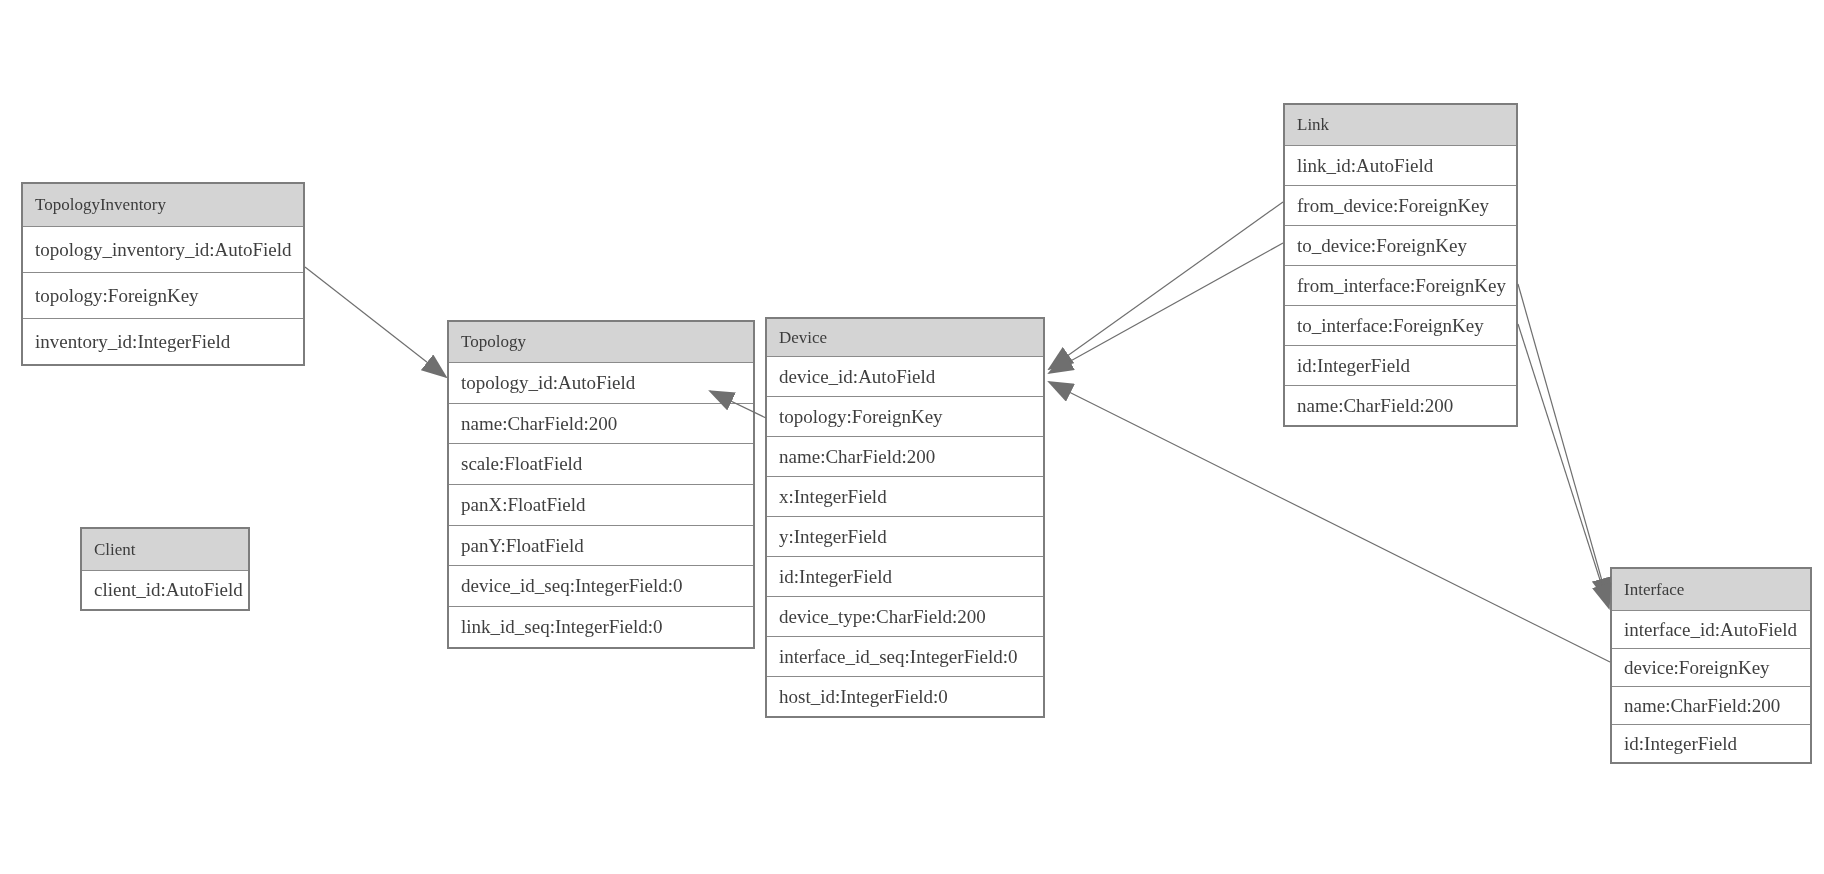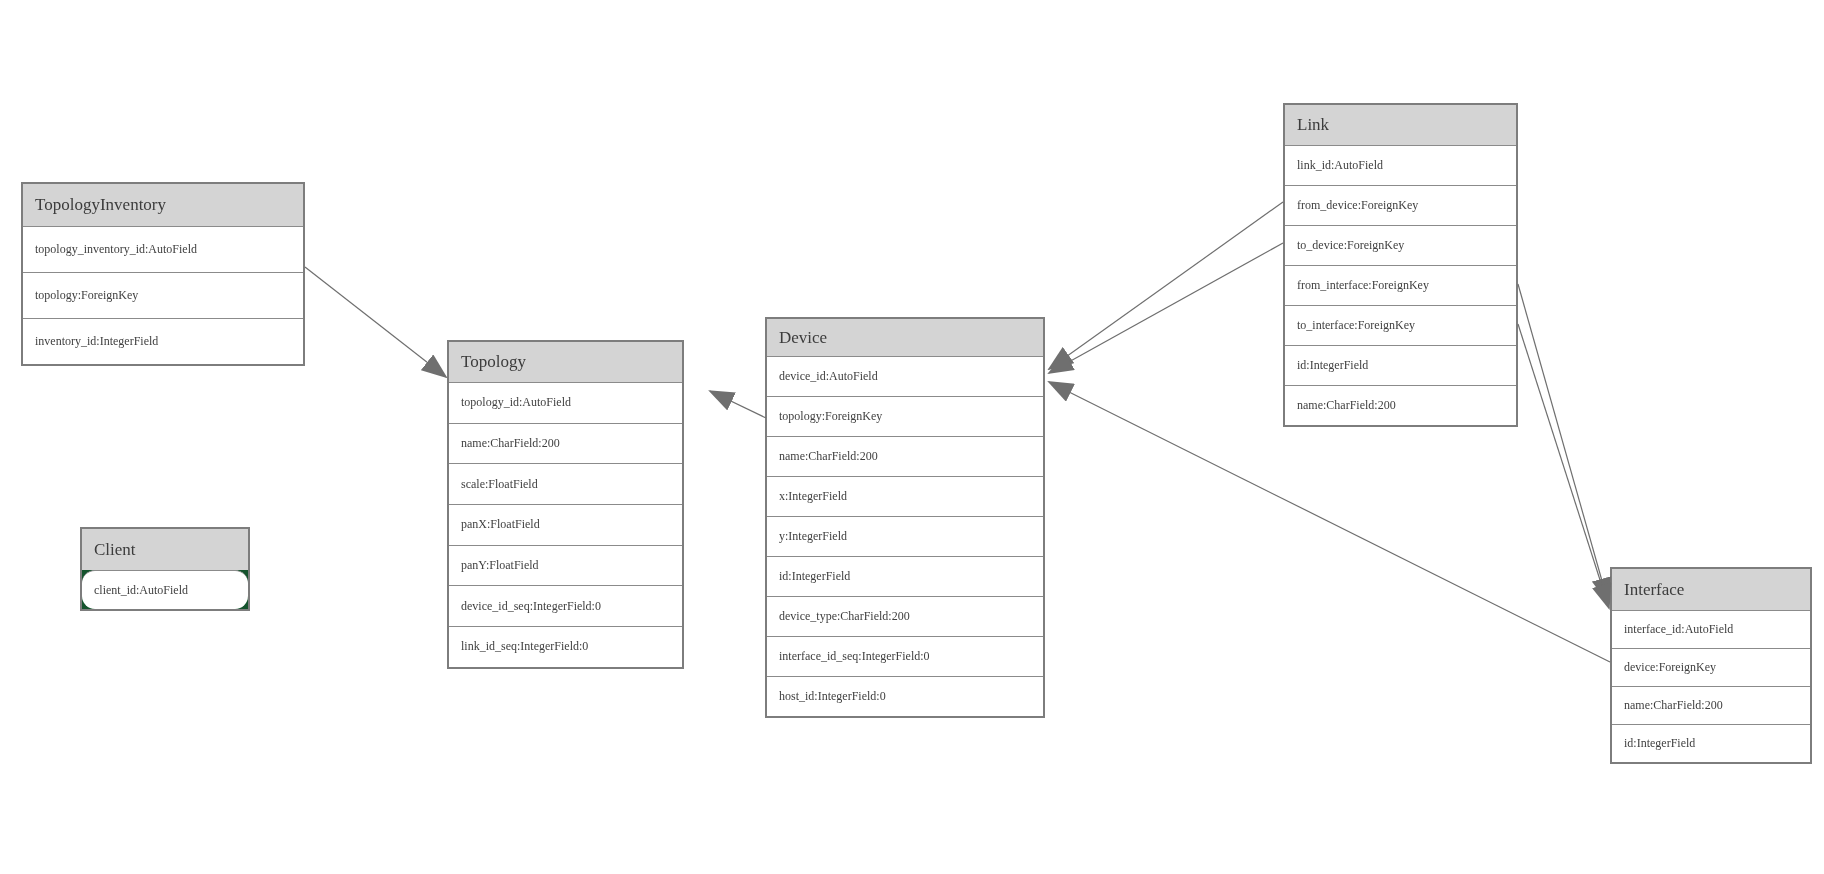--- a/index.html
+++ b/index.html
@@ -25,36 +25,36 @@
     color:#3c3c3c;
     font-size:17px;
   }
   .erow{
     box-sizing:border-box;
     display:flex;align-items:center;
     padding-left:12px;
     border-top:1px solid #8b8b8b;
     background:#ffffff;
     color:#3f3f3f;
-    font-size:12px;
+    font-size:19px;
     white-space:nowrap;
     overflow:hidden;
   }
   
   #t-topoinv{left:21px;top:165px;width:284px;margin-top:17px;}
   #t-topoinv .ehead{height:42px;}
   #t-topoinv .erow{height:46px;}
 
-  #t-topology{left:447px;top:320px;width:237px;margin-top:20px;}
+  #t-topology{left:447px;top:320px;width:308px;}
   #t-topology .ehead{height:40px;}
   #t-topology .erow{height:40.7px;}
 
   #t-client{left:80px;top:527px;width:170px;}
   #t-client .ehead{height:41px;}
-  #t-client .erow{height:39px;border-radius:13px;}
+  #t-client .erow{height:39px;}
 
   #t-device{left:765px;top:317px;width:280px;}
   #t-device .ehead{height:37px;}
   #t-device .erow{height:40px;text-align:center;}
 
   #t-link{left:1283px;top:103px;width:235px;}
   #t-link .ehead{height:40px;}
   #t-link .erow{height:40px;}
 
   #t-interface{left:1610px;top:567px;width:202px;}

